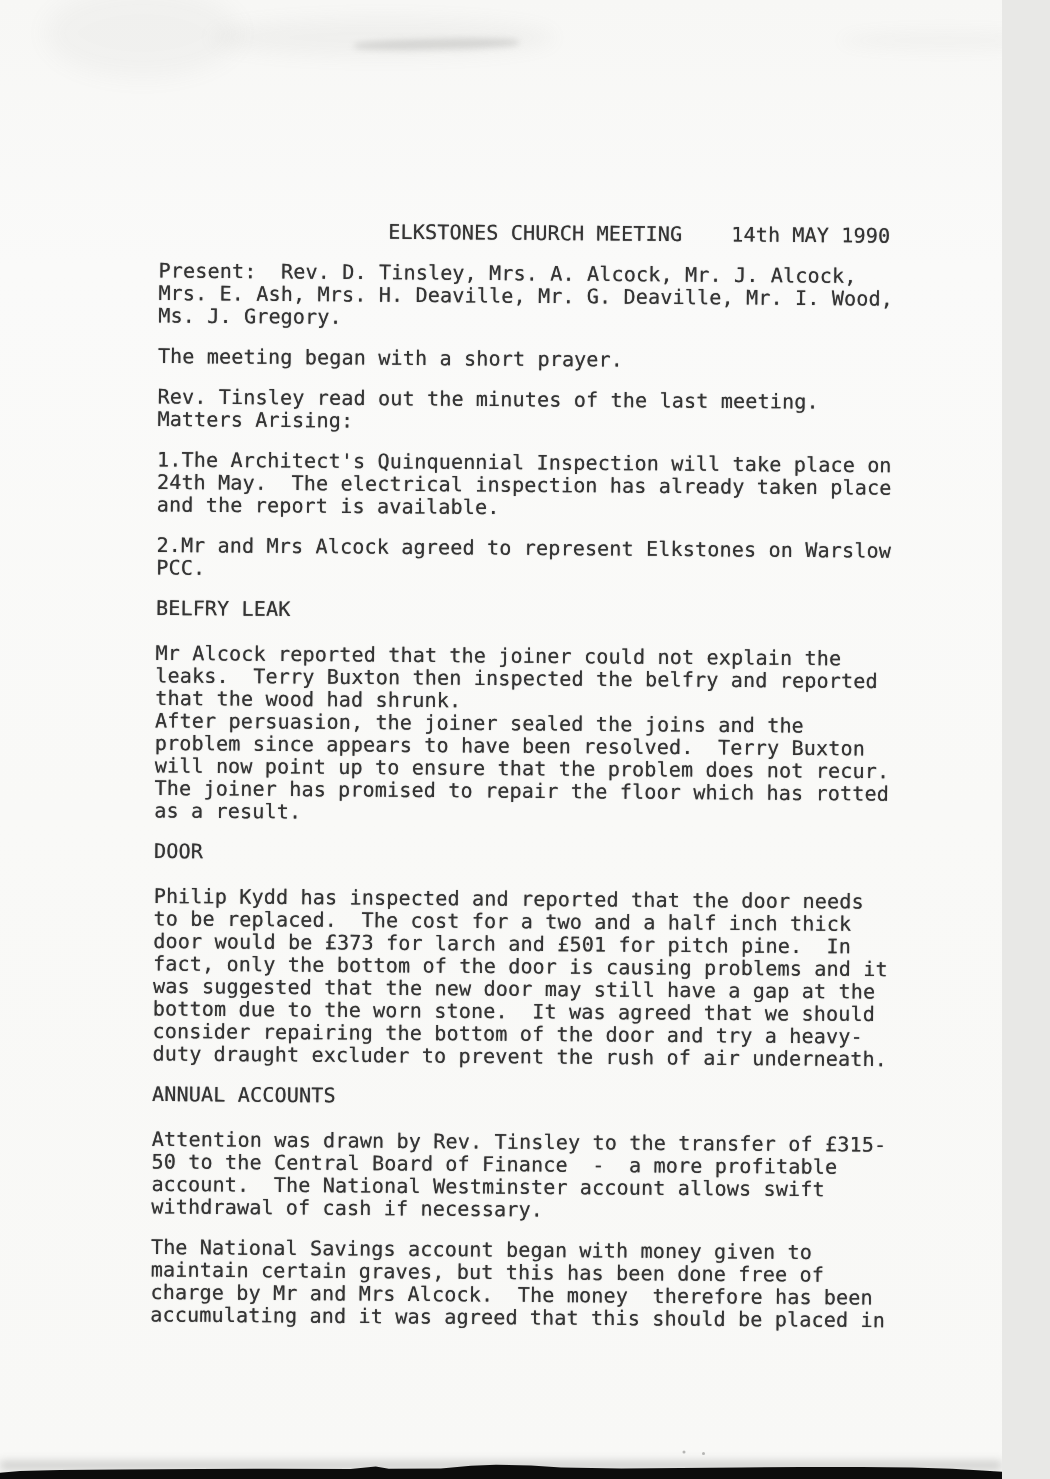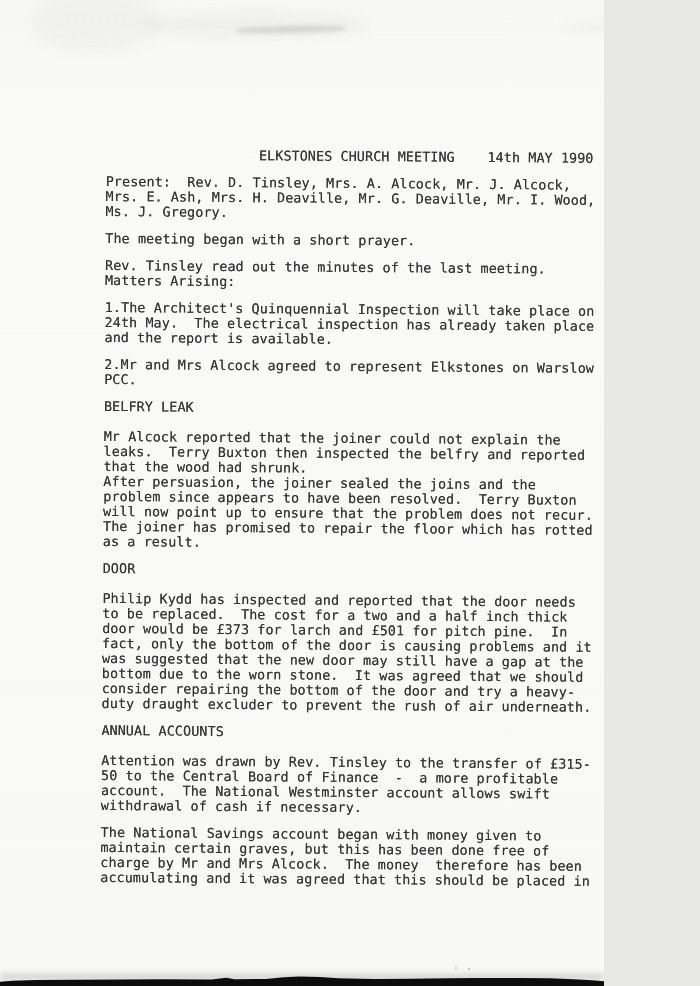--- a/index.html
+++ b/index.html
@@ -2,21 +2,21 @@
 <html><head>
 <meta charset="utf-8">
 <style>
   html, body {
     margin: 0;
     padding: 0;
     background: #e8e8e6;
   }
   .scan-page {
     position: relative;
-    width: 604px;
+    width: 668px;
     height: 986px;
     overflow: hidden;
     background: linear-gradient(180deg, #f7f7f5 0%, #fafaf9 18%, #f9f9f7 55%, #f8f8f6 100%);
     font-family: "DejaVu Sans Mono", "Liberation Mono", monospace;
   }
   
   .smudge {
     position: absolute;
     background: #8f8f8d;
     border-radius: 50%;

